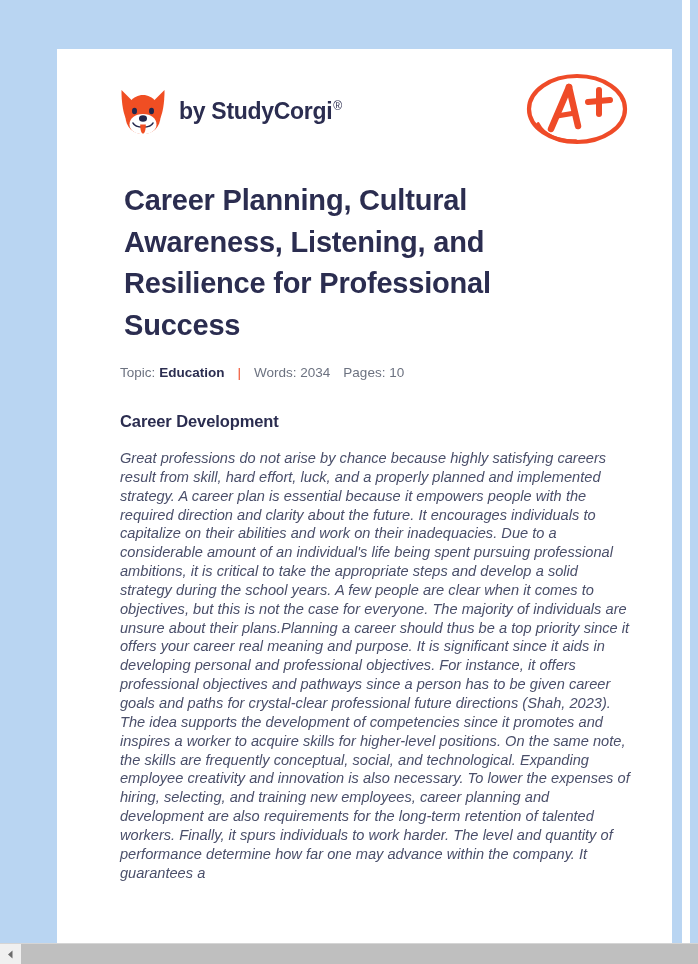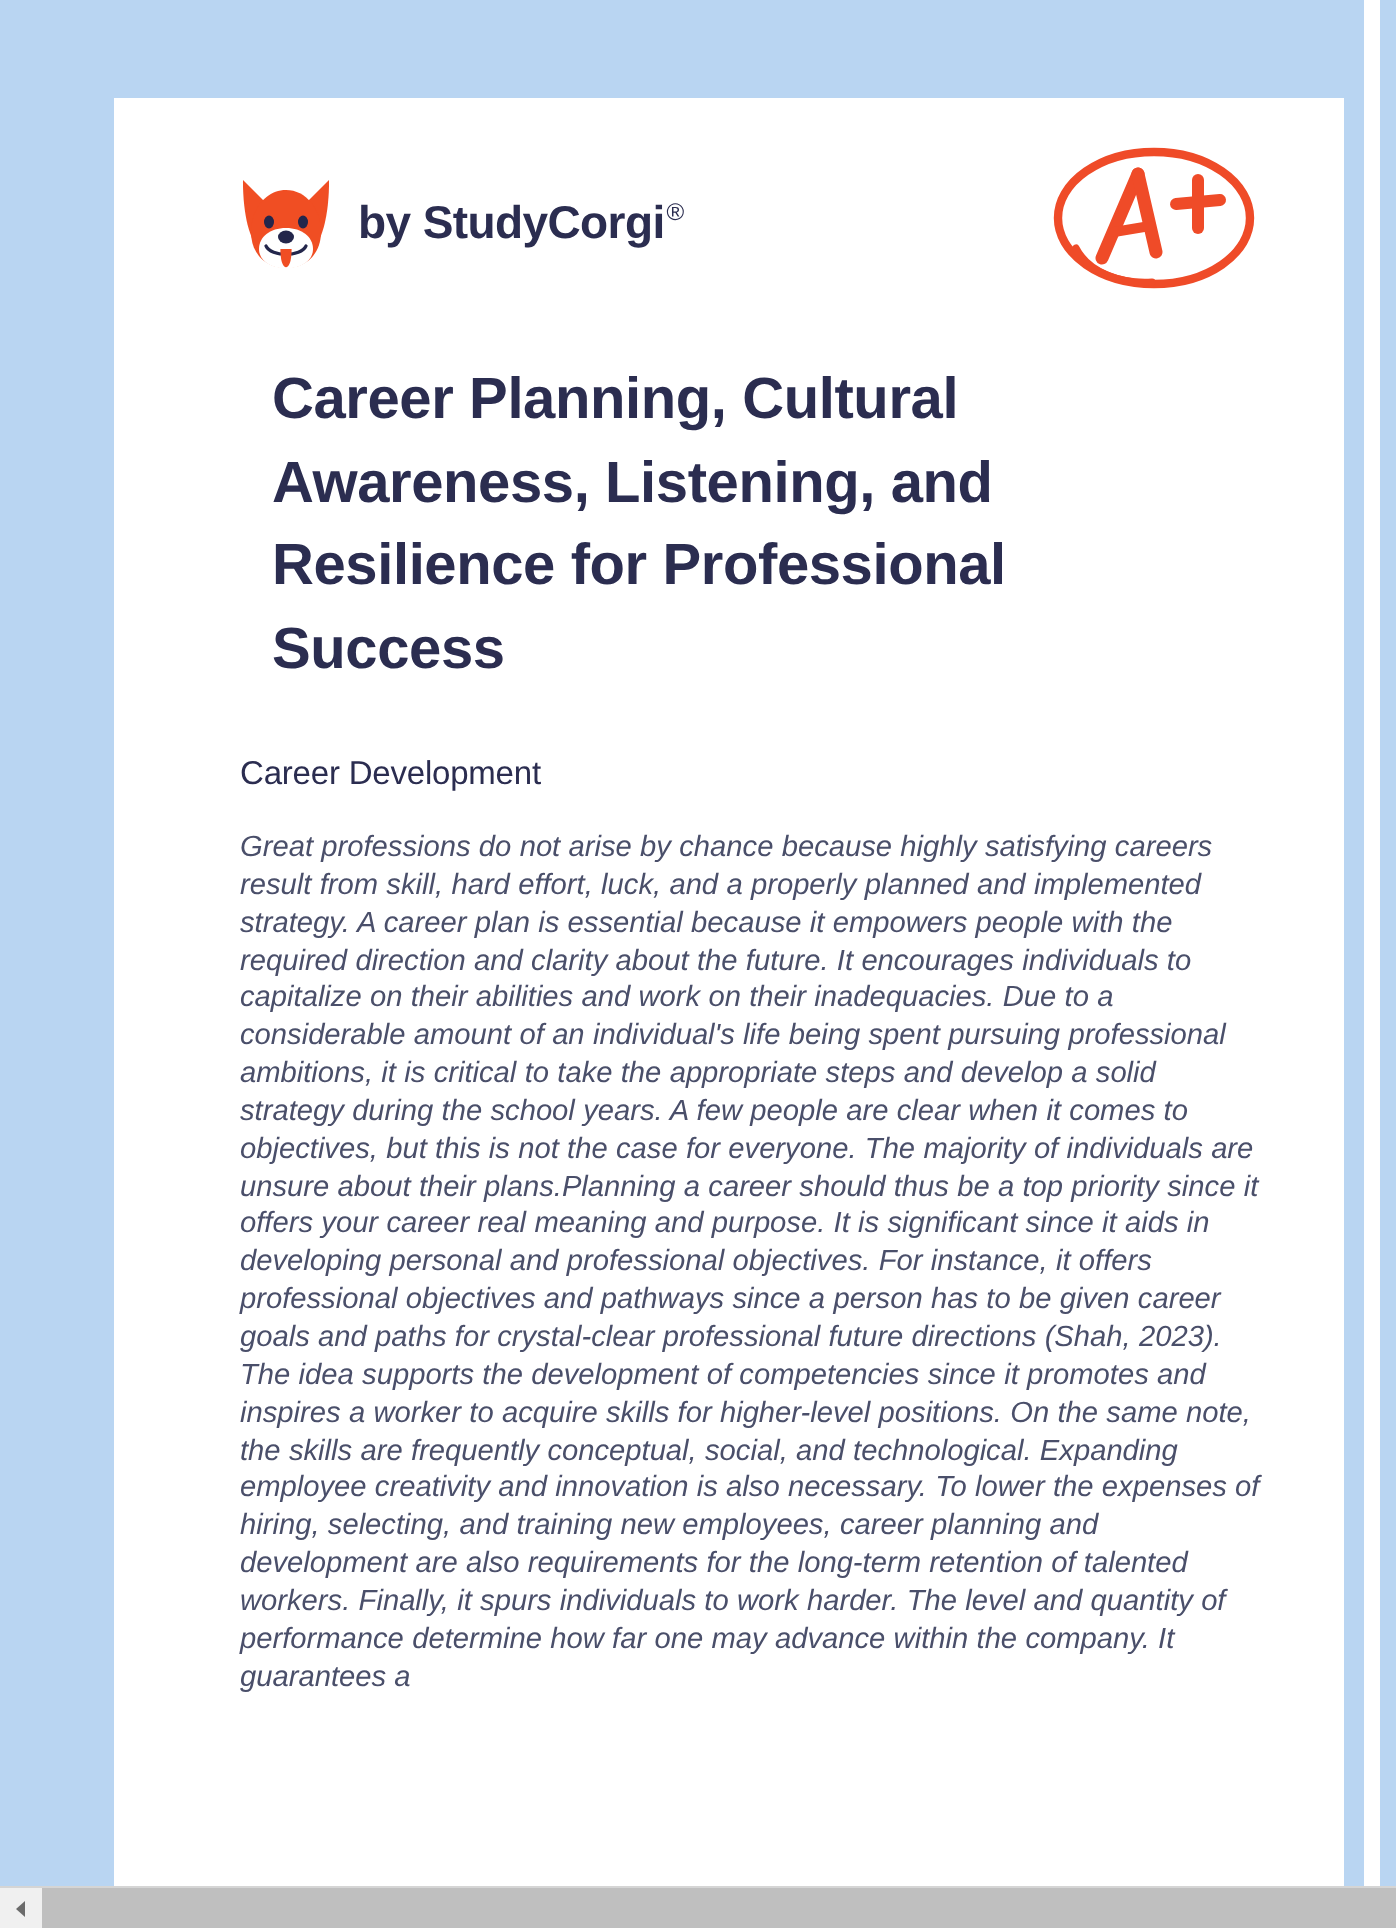--- a/index.html
+++ b/index.html
@@ -85,21 +85,21 @@
     flex: 0 0 auto;
     display: block;
   }
 
   
   .doc-title {
     font-size: 29px;
     line-height: 41.5px;
     font-weight: bold;
     color: #2b2d50;
-    margin: 31px 0 0 16px;
+    margin: 31px 0 0 4px;
     letter-spacing: -0.2px;
     max-width: 400px;
   }
 
   
   .doc-meta {
     margin-top: 19px;
     font-size: 13.5px;
     color: #6c7280;
     display: flex;
@@ -114,21 +114,21 @@
   }
   .doc-meta .m-sep {
     color: #ef4b28;
     margin: 0 13px;
   }
   .doc-meta .m-words { margin-right: 13px; }
 
   
   .section-heading {
     font-size: 16.5px;
-    font-weight: normal;
+    font-weight: bold;
     color: #2b2d50;
     margin: 32px 0 15px 0;
     letter-spacing: -0.1px;
   }
 
   .body-text {
     margin: 18px 0 0 0;
     font-size: 14.6px;
     line-height: 18.85px;
     color: #4a4f6a;
@@ -229,20 +229,27 @@
           <path d="M33 48 L51 45" fill="none" stroke="#ef4b28" stroke-width="5" stroke-linecap="round"></path>
 
           <path d="M64 34 L86 32" fill="none" stroke="#ef4b28" stroke-width="6" stroke-linecap="round"></path>
           <path d="M75 22 L75 46" fill="none" stroke="#ef4b28" stroke-width="6" stroke-linecap="round"></path>
         </svg>
 
       </div>
 
       <h1 class="doc-title">Career Planning, Cultural Awareness, Listening, and Resilience for Professional Success</h1>
 
+      <div class="doc-meta">
+        <span class="m-label">Topic:</span>
+        <span class="m-value">Education</span>
+        <span class="m-sep">|</span>
+        <span class="m-words">Words: 2034</span>
+        <span>Pages: 10</span>
+      </div>
 
       <h2 class="section-heading">Career Development</h2>
       <p class="body-text">Great professions do not arise by chance because highly satisfying careers result from skill, hard effort, luck, and a properly planned and implemented strategy. A career plan is essential because it empowers people with the required direction and clarity about the future. It encourages individuals to capitalize on their abilities and work on their inadequacies. Due to a considerable amount of an individual's life being spent pursuing professional ambitions, it is critical to take the appropriate steps and develop a solid strategy during the school years. A few people are clear when it comes to objectives, but this is not the case for everyone. The majority of individuals are unsure about their plans.Planning a career should thus be a top priority since it offers your career real meaning and purpose. It is significant since it aids in developing personal and professional objectives. For instance, it offers professional objectives and pathways since a person has to be given career goals and paths for crystal-clear professional future directions (Shah, 2023). The idea supports the development of competencies since it promotes and inspires a worker to acquire skills for higher-level positions. On the same note, the skills are frequently conceptual, social, and technological. Expanding employee creativity and innovation is also necessary. To lower the expenses of hiring, selecting, and training new employees, career planning and development are also requirements for the long-term retention of talented workers. Finally, it spurs individuals to work harder. The level and quantity of performance determine how far one may advance within the company. It guarantees a</p>
 
     </div>
   </div>
 
   <div id="vscroll-sliver"></div>
 </div>
 

